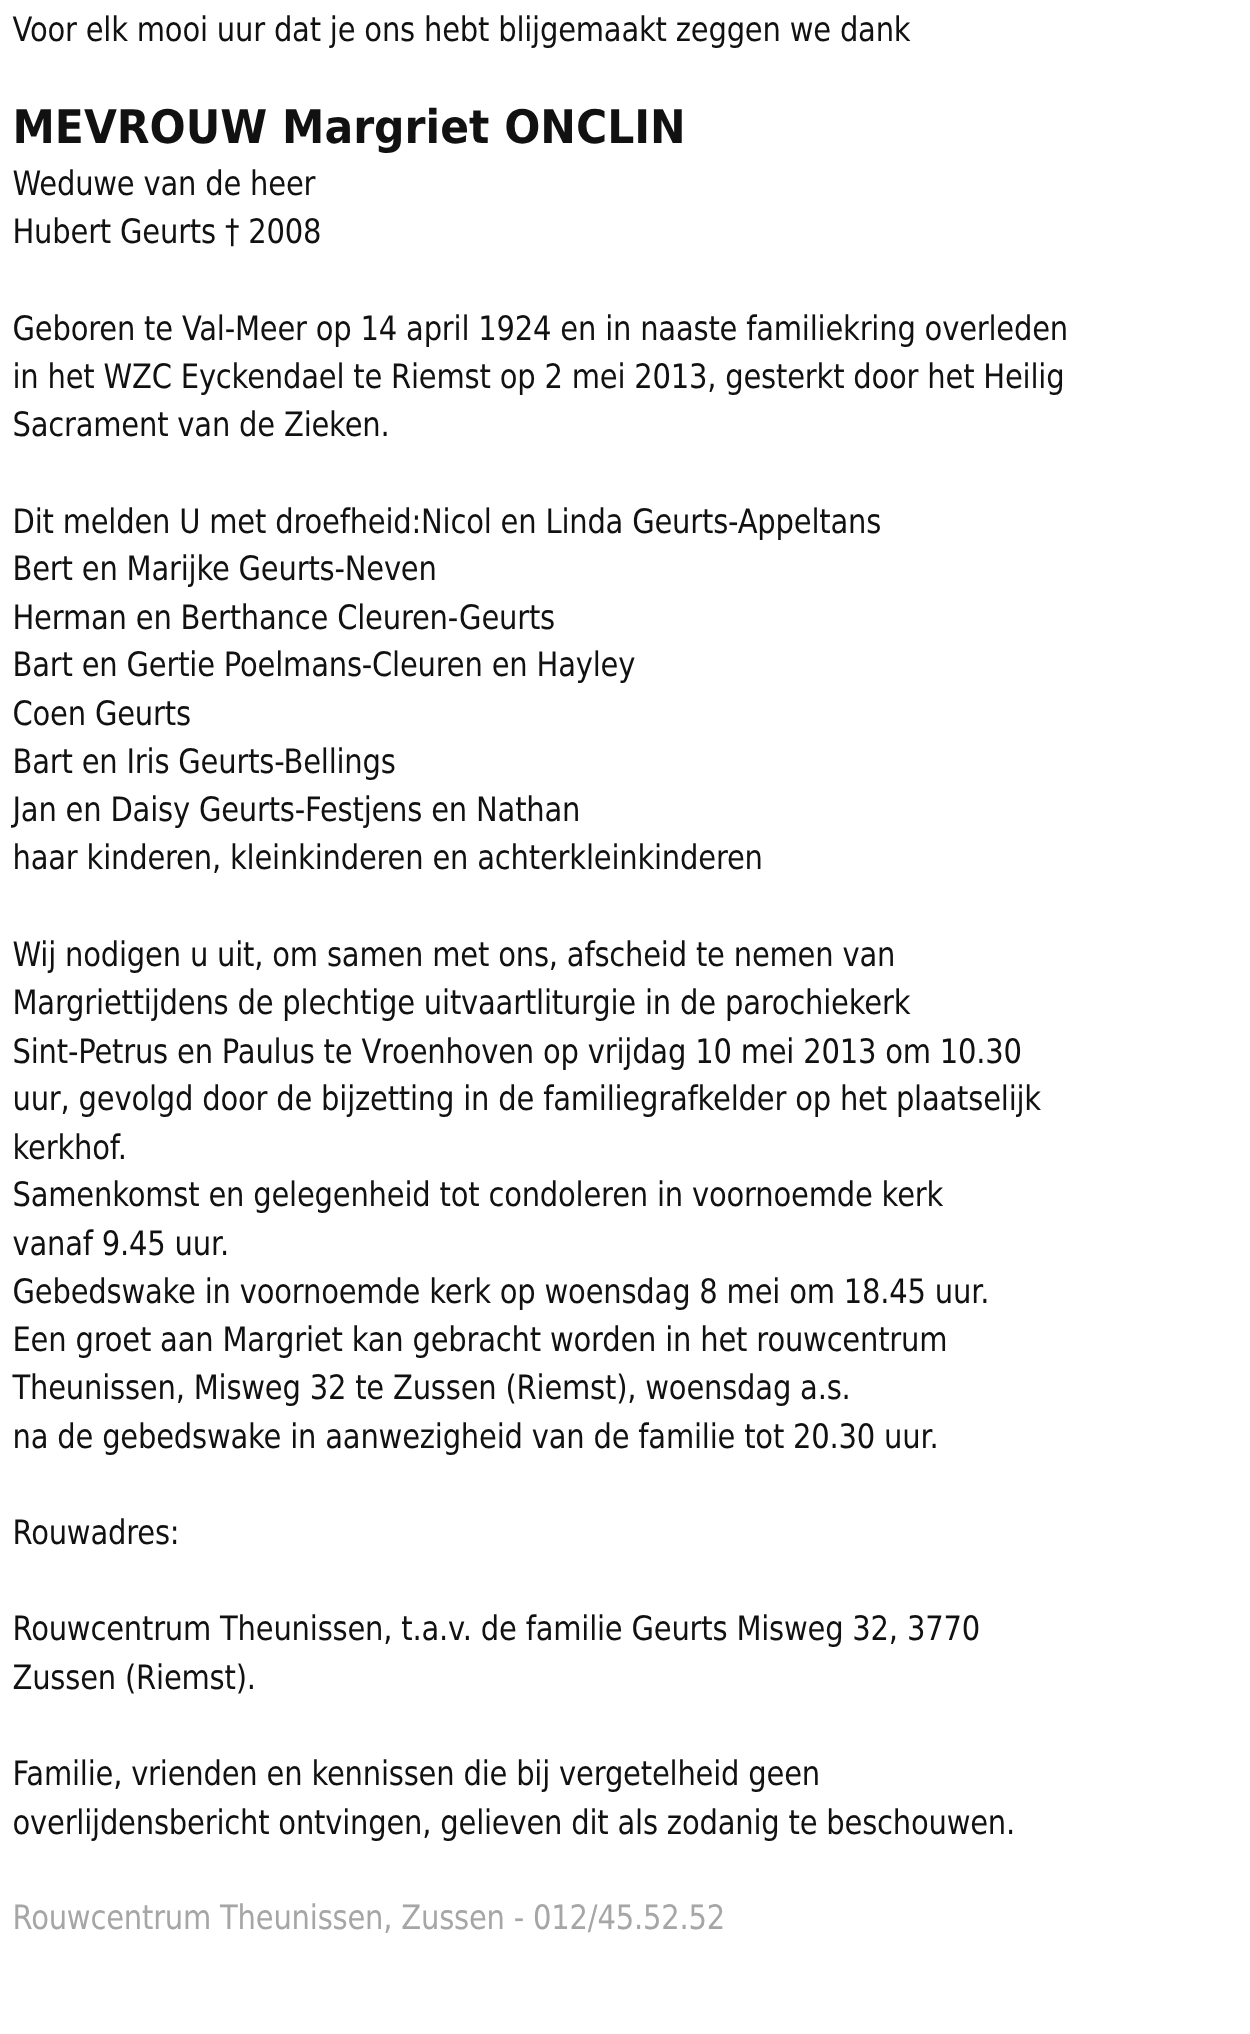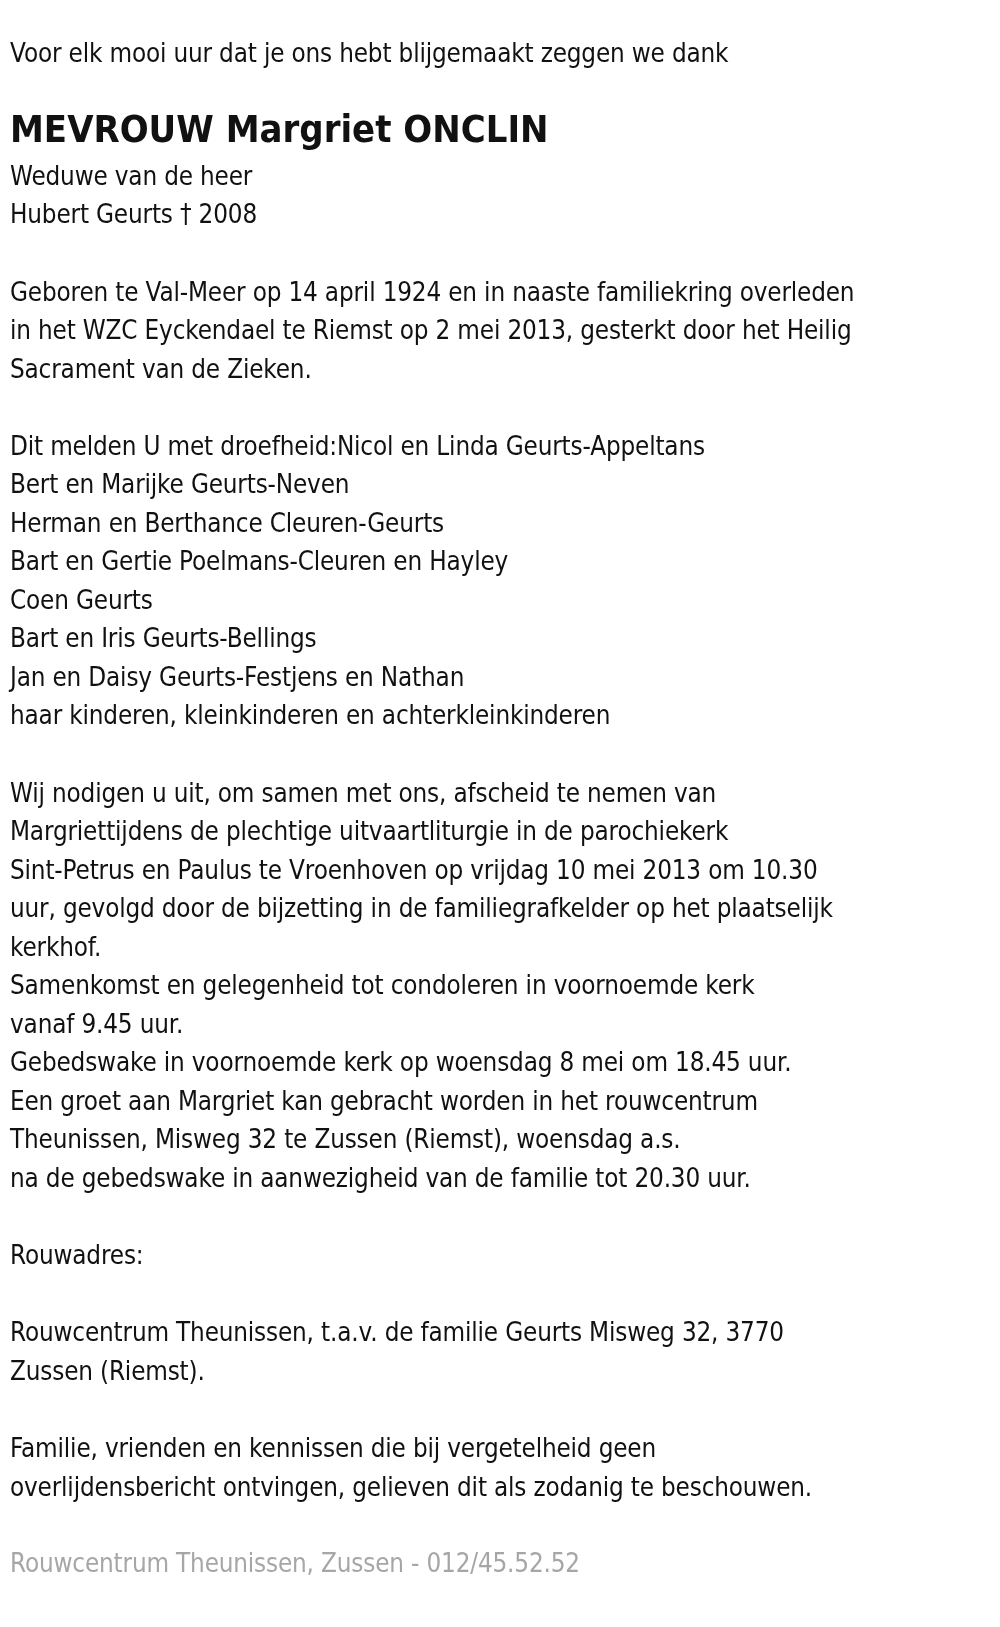--- a/index.html
+++ b/index.html
@@ -1,21 +1,21 @@
 <!DOCTYPE html>
 <html><head>
   <meta charset="utf-8">
   <style>
     html, body { margin: 0; padding: 0; background: #ffffff; }
     body {
       width: 1000px; height: 1627px; overflow: hidden;
       font-family: "DejaVu Sans", sans-serif;
       color: #111111;
     }
-    .page { position: relative; width: 1000px; height: 1577px; margin-top: 28px; }
+    .page { position: relative; width: 1000px; height: 1577px; }
     .line {
       position: absolute; left: 10px;
       font-size: 27px; line-height: 38px; white-space: nowrap;
       transform-origin: left top;
       transform: scaleX(0.86);
       letter-spacing: -0.2px;
     }
     .title {
       position: absolute; left: 10px; top: 78px;
       font-size: 37px; font-weight: bold; line-height: 48px; white-space: nowrap;

